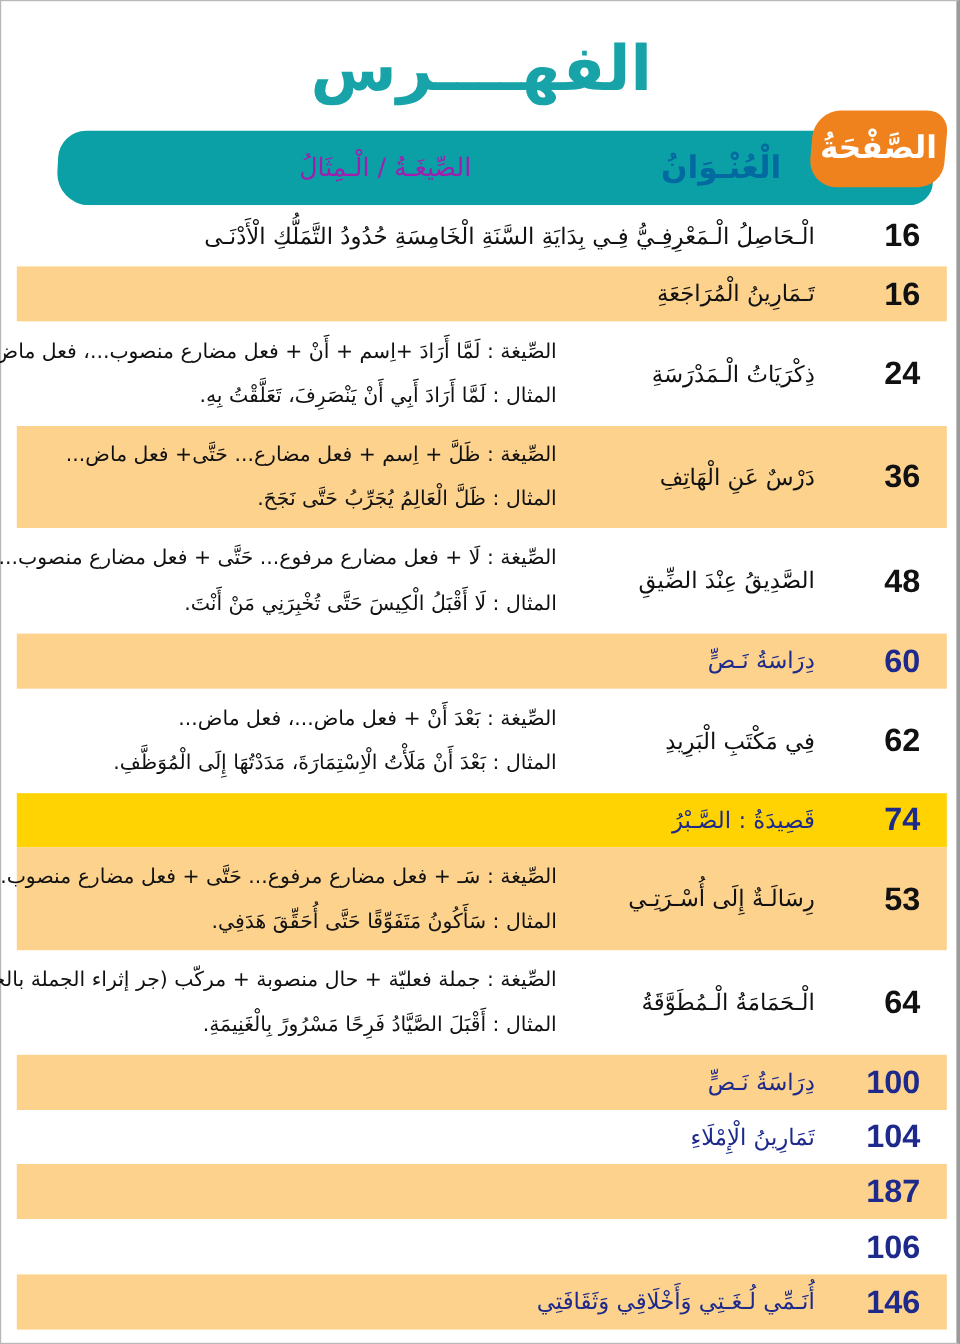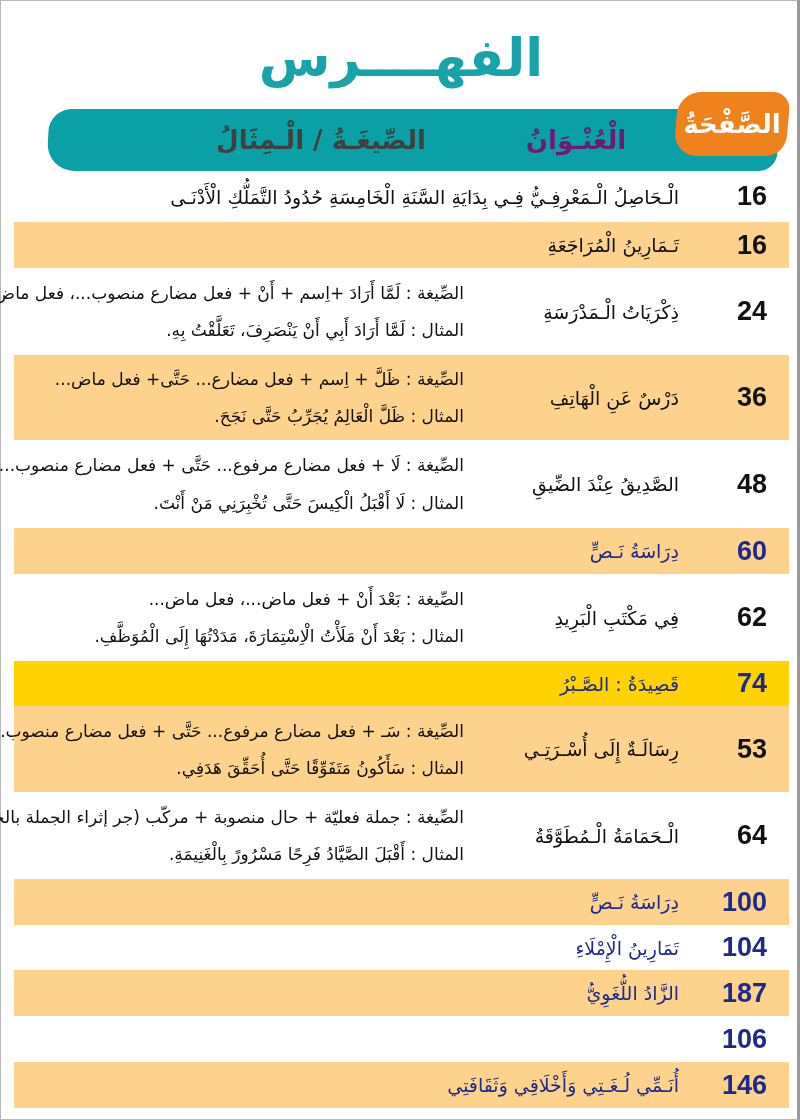--- a/index.html
+++ b/index.html
@@ -26,26 +26,26 @@
       transform: skewX(-5deg);
       box-shadow: 0 0 0 0 transparent;
     }
     .header-page-label {
       position: absolute; left: 675px; top: 96px; width: 112px; height: 54px;
       color: #fff; font-size: 26px; font-weight: bold; text-align: center;
       direction: rtl; line-height: 54px;
     }
     .header-title-label {
       position: absolute; left: 500px; top: 114px; width: 150px; height: 50px;
-      color: #701a75; font-size: 26px; font-weight: bold; text-align: center;
+      color: #0369a1; font-size: 26px; font-weight: bold; text-align: right;
       direction: rtl; line-height: 50px;
     }
     .header-formula-label {
       position: absolute; left: 170px; top: 114px; width: 300px; height: 50px;
-      color: #404040; font-size: 26px; font-weight: bold; text-align: center;
+      color: #a21caf; font-size: 21px; font-weight: normal; text-align: center;
       direction: rtl; line-height: 50px;
     }
     .rows { position: absolute; left: 13px; top: 170px; width: 775px; }
     .row { position: relative; width: 775px; }
     .row.bg-orange { background: #fdd28d; }
     .row.bg-yellow { background: #fed301; }
     .row.bg-white { background: #ffffff; }
     .page-num {
       position: absolute; right: 22px; top: 0; height: 100%;
       display: flex; align-items: center;
@@ -161,21 +161,20 @@
       <div class="row-title">دِرَاسَةُ نَـصٍّ</div>
     </div>
 
     <div class="row bg-white blue" style="height:45px">
       <div class="page-num">104</div>
       <div class="row-title">تَمَارِينُ الْإِمْلَاءِ</div>
     </div>
 
     <div class="row bg-orange blue" style="height:46px">
       <div class="page-num">187</div>
-      <div class="row-title">الزَّادُ اللُّغَوِيُّ</div>
     </div>
 
     <div class="row bg-white blue" style="height:46px">
       <div class="page-num">106</div>
     </div>
 
     <div class="row bg-orange blue" style="height:46px">
       <div class="page-num">146</div>
       <div class="row-title">أُنَـمِّي لُـغَـتِي وَأَخْلَاقِي وَثَقَافَتِي</div>
     </div>

